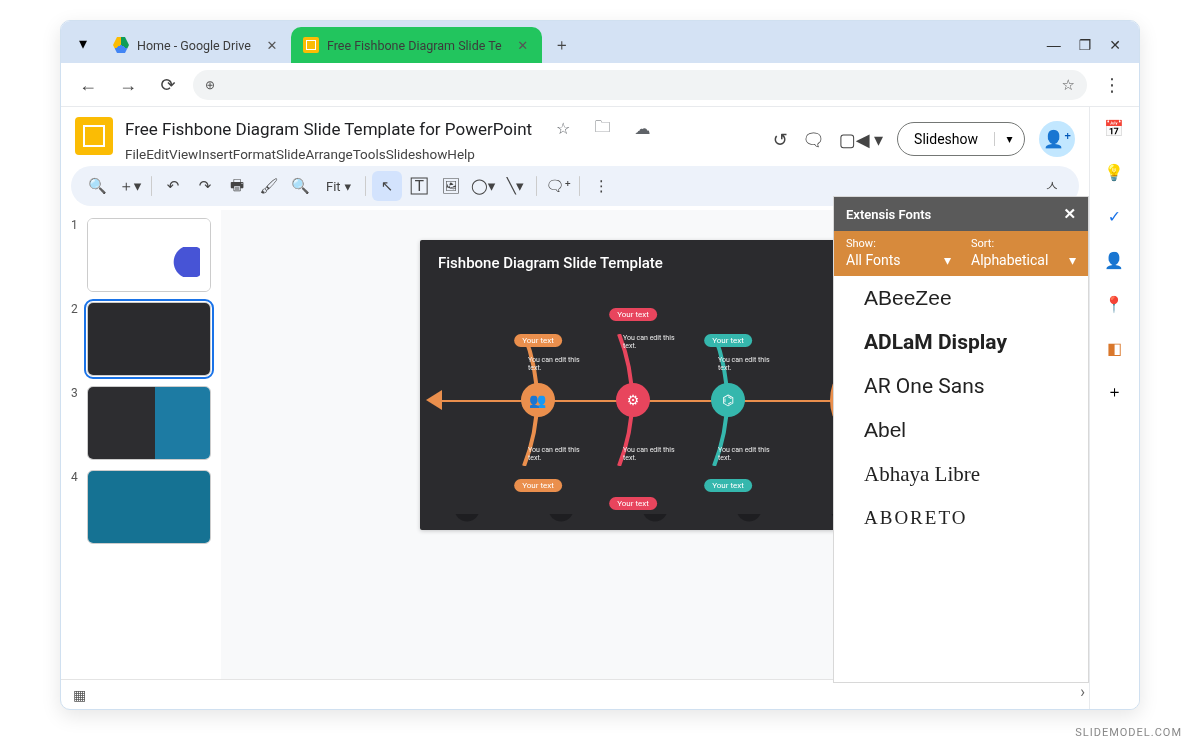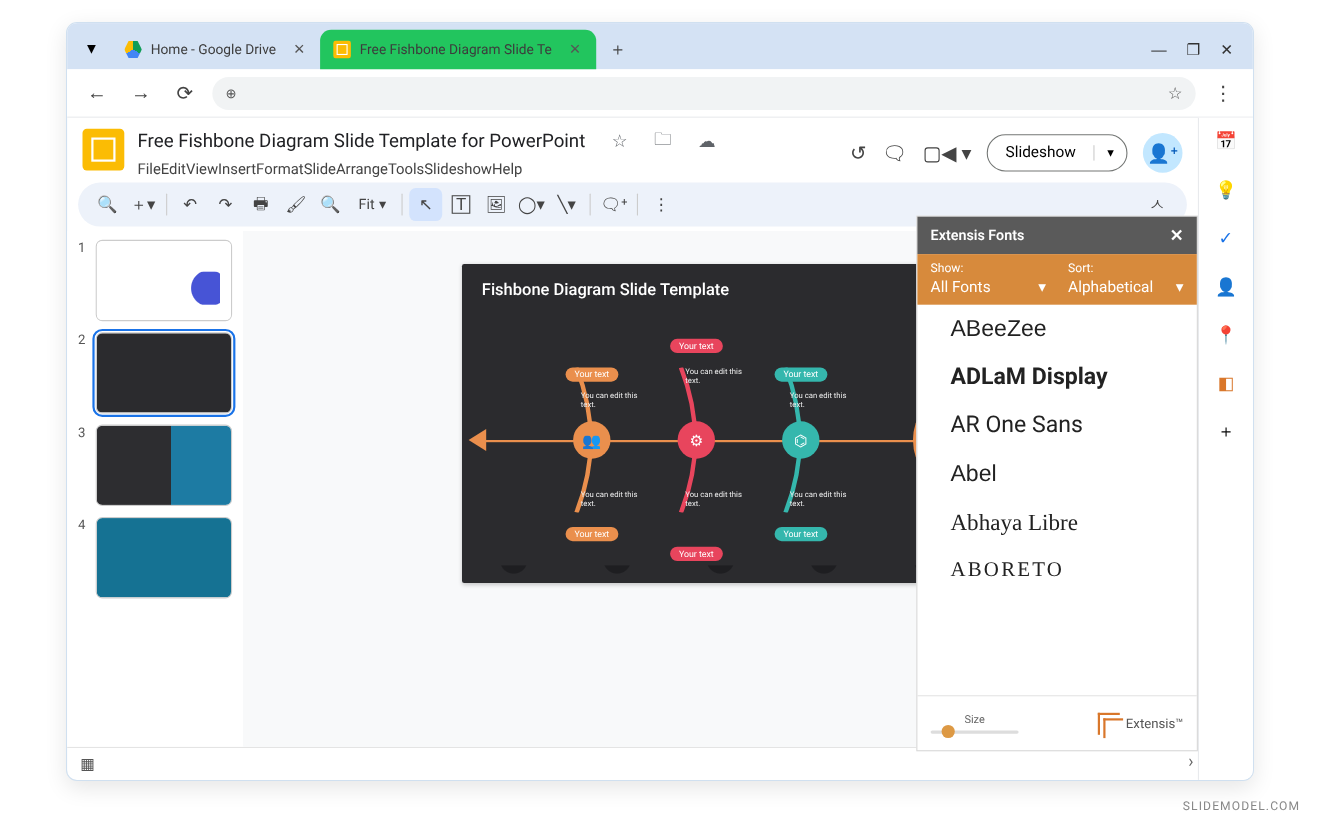--- a/index.html
+++ b/index.html
@@ -313,30 +313,18 @@
       </div>
     </div>
     <div class="font-list">
       <div class="font-item" style="font-family: sans-serif;">ABeeZee</div>
       <div class="font-item" style="font-weight:700;">ADLaM Display</div>
       <div class="font-item">AR One Sans</div>
       <div class="font-item" style="font-family: 'Helvetica Neue', sans-serif; font-weight:300; font-stretch:condensed;">Abel</div>
       <div class="font-item" style="font-family: Georgia, serif;">Abhaya Libre</div>
       <div class="font-item" style="font-family: 'Times New Roman', serif; letter-spacing:2px; font-size:19px;">ABORETO</div>
     </div>
-    <div class="ext-footer">
-      <div class="size-block">
-        <span class="size-lab">Size</span>
-        <div class="slider">
-            <div class="knob"></div>
-          </div>
-      </div>
-      <div class="ext-brand">
-        <div class="ext-logo"></div>
-        <span>Extensis™</span>
-      </div>
-    </div>
   </div>
 
   <span class="expand-ic">›</span>
 </div>
 
 <div class="watermark">SLIDEMODEL.COM</div>
 
 </body></html>

